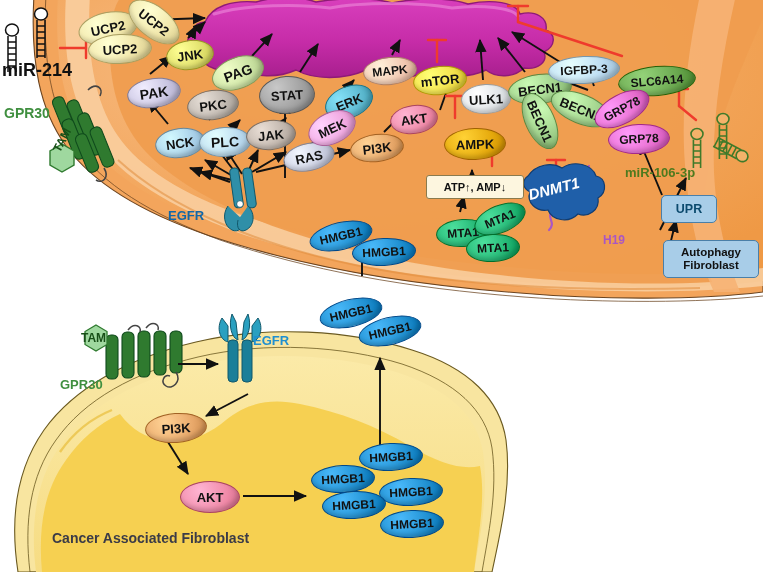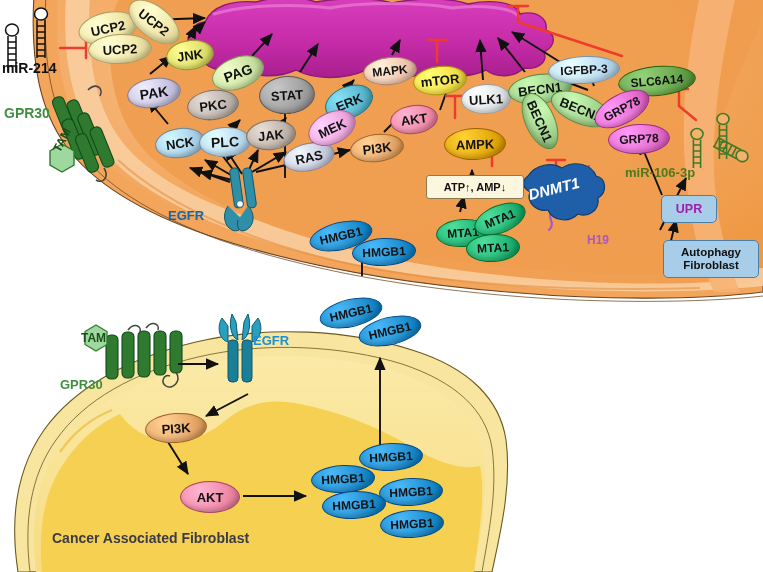--- a/index.html
+++ b/index.html
@@ -271,46 +271,46 @@
       <path d="M178,364 L218,364"></path>
       <path d="M248,394 L206,416"></path>
       <path d="M168,442 L188,474"></path>
       <path d="M243,496 L306,496"></path>
       <path d="M380,450 L380,358"></path>
     </g>
 
   </svg>
 
 
-  <div class="lbl" style="left:2px;top:60px;font-size:14px;font-weight:bold;color:#111;">miR-214</div>
+  <div class="lbl" style="left:2px;top:60px;font-size:18px;font-weight:bold;color:#111;">miR-214</div>
 
   <div class="lbl" style="left:4px;top:105px;font-size:14px;font-weight:bold;color:#3f8f3f;">GPR30</div>
 
   <div class="lbl" style="left:50px;top:148px;font-size:12px;font-weight:bold;color:#184f18;transform:rotate(-62deg);transform-origin:left top;">TAM</div>
 
   <div class="lbl" style="left:168px;top:208px;font-size:13px;font-weight:bold;color:#1167a8;">EGFR</div>
 
   <div class="lbl" style="left:528px;top:180px;font-size:15px;font-weight:bold;font-style:italic;color:#ffffff;transform:rotate(-14deg);">DNMT1</div>
 
-  <div class="lbl" style="left:587px;top:233px;font-size:12px;font-weight:bold;color:#a957c4;">H19</div>
+  <div class="lbl" style="left:603px;top:233px;font-size:12px;font-weight:bold;color:#a957c4;">H19</div>
 
   <div class="lbl" style="left:625px;top:165px;font-size:13px;font-weight:bold;color:#4e7a1e;">miR-106-3p</div>
 
 
   <div class="lbl" style="left:52px;top:530px;font-size:14px;font-weight:bold;color:#3b3b47;">Cancer Associated Fibroblast</div>
 
   <div class="lbl" style="left:60px;top:377px;font-size:13px;font-weight:bold;color:#3f8f3f;">GPR30</div>
 
   <div class="lbl" style="left:81px;top:331px;font-size:12px;font-weight:bold;color:#184f18;">TAM</div>
 
   <div class="lbl" style="left:253px;top:333px;font-size:13px;font-weight:bold;color:#1f8fd0;">EGFR</div>
 
   <div style="position:absolute;left:426px;top:175px;width:96px;height:22px;background:#fdf6df;border:1px solid #8a7b4e;border-radius:3px;display:flex;align-items:center;justify-content:center;font-size:11px;font-weight:bold;color:#111;">ATP↑, AMP↓</div>
 
-  <div style="position:absolute;left:661px;top:195px;width:54px;height:26px;background:#a8cde8;border:1px solid #4a7fa8;border-radius:5px;display:flex;align-items:center;justify-content:center;font-size:12.5px;font-weight:bold;color:#a21caf;">UPR</div>
+  <div style="position:absolute;left:661px;top:195px;width:54px;height:26px;background:#a8cde8;border:1px solid #4a7fa8;border-radius:5px;display:flex;align-items:center;justify-content:center;font-size:12.5px;font-weight:bold;color:#0c4a6e;">UPR</div>
 
   <div style="position:absolute;left:663px;top:240px;width:94px;height:36px;background:#a8cde8;border:1px solid #4a7fa8;border-radius:5px;display:flex;flex-direction:column;align-items:center;justify-content:center;font-size:11.5px;font-weight:bold;color:#111;line-height:1.15;">
     <span>Autophagy</span>
     <span>Fibroblast</span>
   </div>
 
   <div id="proteins">
       <div class="prot" style="left: 78px; top: 12px; width: 58px; height: 30px; font-size: 13px; border-radius: 50%; background: radial-gradient(circle at 32% 28%, rgb(255, 255, 210), rgb(240, 229, 168) 62%, rgb(206, 195, 134)); border: 1px solid rgb(170, 159, 98); box-shadow: rgba(0, 0, 0, 0.18) -2px -3px 4px inset; transform: rotate(-12deg);">
         <span>UCP2</span>
       </div>

